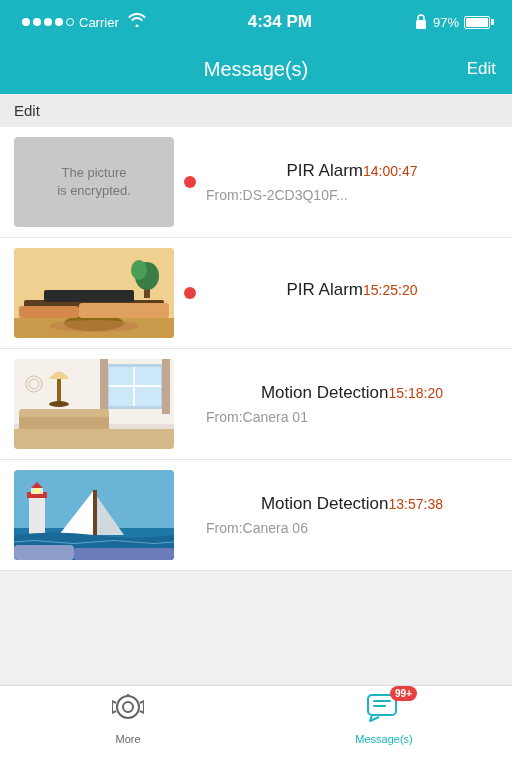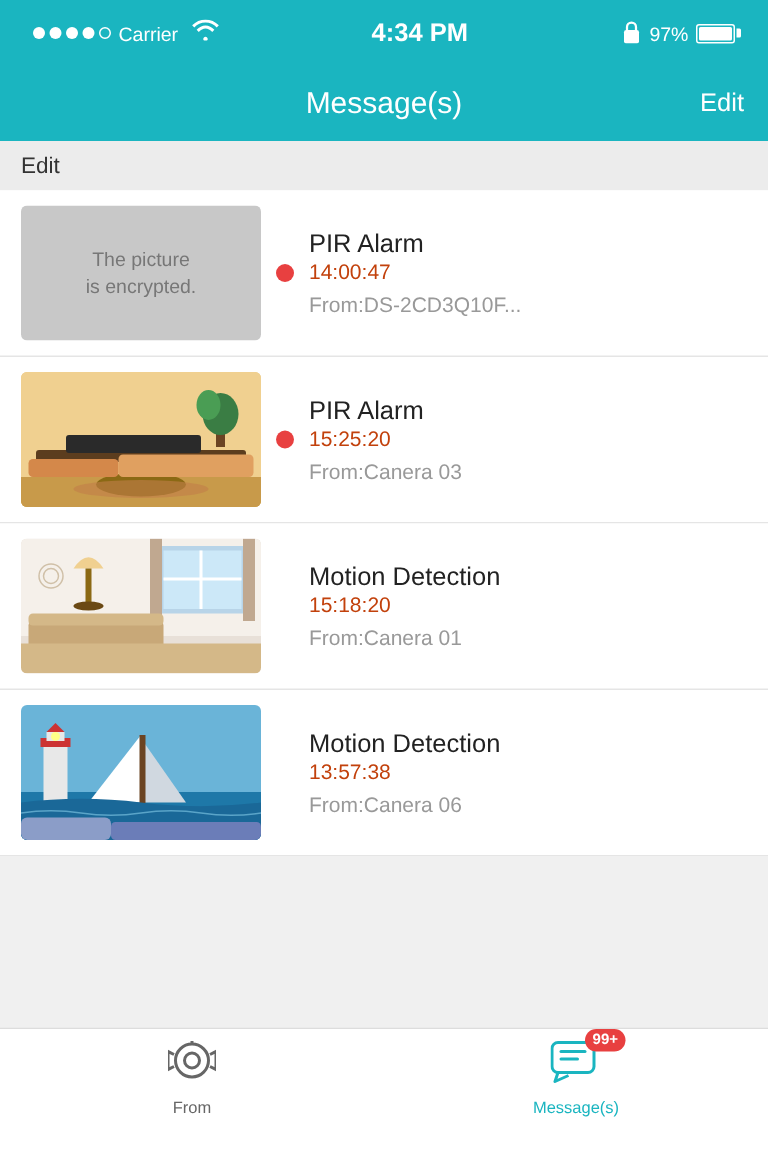--- a/index.html
+++ b/index.html
@@ -184,21 +184,20 @@
       margin: 0 10px;
     }
     .message-content {
       flex: 1;
     }
     .message-top {
       display: flex;
       justify-content: center;
       align-items: baseline;
       margin-bottom: 6px;
-      flex-direction: column;
     }
     .message-type {
       font-size: 17px;
       color: #222;
       font-weight: 400;
     }
     .message-time {
       font-size: 14px;
       color: #c2410c;
     }
@@ -350,21 +349,20 @@
         <rect x="5" y="58" width="60" height="12" fill="#d4884a" rx="3"></rect>
         <rect x="65" y="55" width="90" height="15" fill="#e0a060" rx="3"></rect>
       </svg>
     </div>
     <div class="unread-dot"></div>
     <div class="message-content">
       <div class="message-top">
         <span class="message-type">PIR Alarm</span>
         <span class="message-time">15:25:20</span>
       </div>
-      <div class="message-source">From:Canera 03</div>
     </div>
   </div>
 
   <div class="message-item">
     <div class="message-thumb">
       <svg class="thumb-svg" viewBox="0 0 160 90" xmlns="http://www.w3.org/2000/svg">
 
         <rect width="160" height="90" fill="#e8e0d8"></rect>
 
         <rect x="0" y="0" width="160" height="65" fill="#f5f0ea"></rect>
@@ -446,21 +444,21 @@
   <div class="tab-item">
     <div class="tab-icon">
       <svg width="32" height="28" viewBox="0 0 32 28" fill="none">
         <circle cx="16" cy="13" r="11" stroke="#666" stroke-width="2" fill="none"></circle>
         <circle cx="16" cy="13" r="5" stroke="#666" stroke-width="2" fill="none"></circle>
         <path d="M4 9 L0 7 L0 19 L4 17" stroke="#666" stroke-width="2" fill="none"></path>
         <path d="M28 9 L32 7 L32 19 L28 17" stroke="#666" stroke-width="2" fill="none"></path>
         <path d="M16 2 L16 0" stroke="#666" stroke-width="2"></path>
       </svg>
     </div>
-    <span class="tab-label">From</span>
+    <span class="tab-label">More</span>
   </div>
 
   <div class="tab-item">
     <div class="tab-icon active" style="position:relative;">
       <svg width="34" height="28" viewBox="0 0 34 28" fill="none">
         <rect x="1" y="1" width="28" height="20" rx="4" stroke="#1ab5c0" stroke-width="2" fill="none"></rect>
         <rect x="6" y="6" width="18" height="2" rx="1" fill="#1ab5c0"></rect>
         <rect x="6" y="11" width="13" height="2" rx="1" fill="#1ab5c0"></rect>
         <path d="M5 21 L3 27 L12 23" stroke="#1ab5c0" stroke-width="2" fill="none" stroke-linejoin="round"></path>
       </svg>

